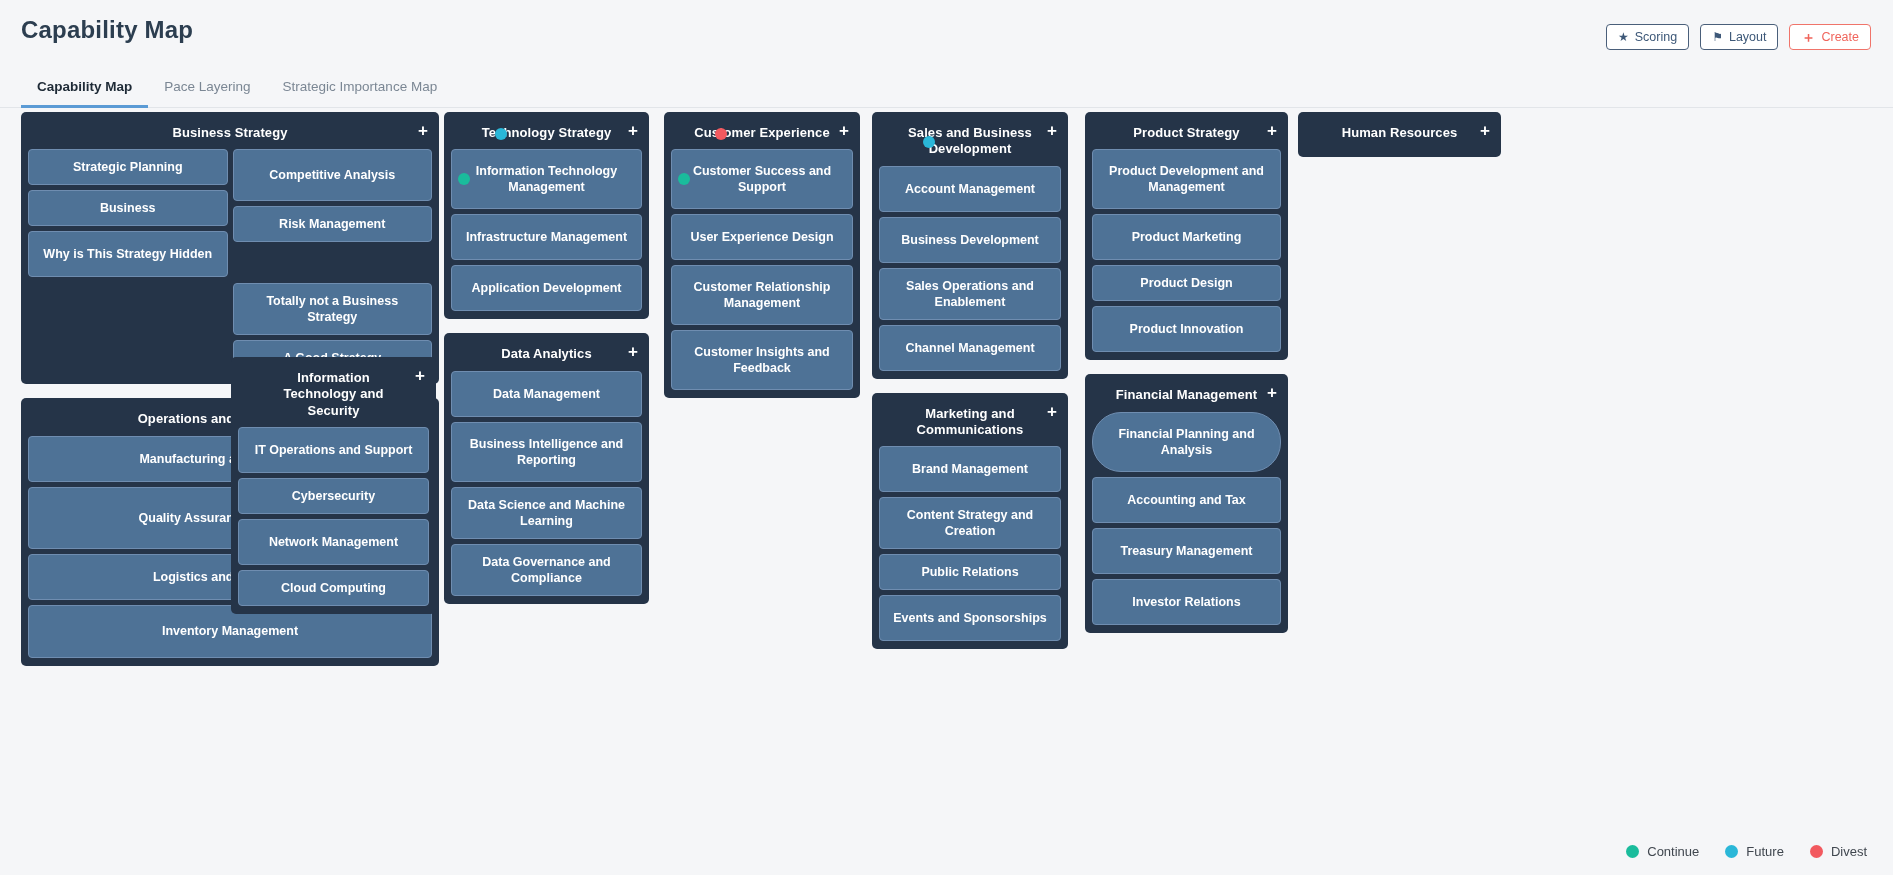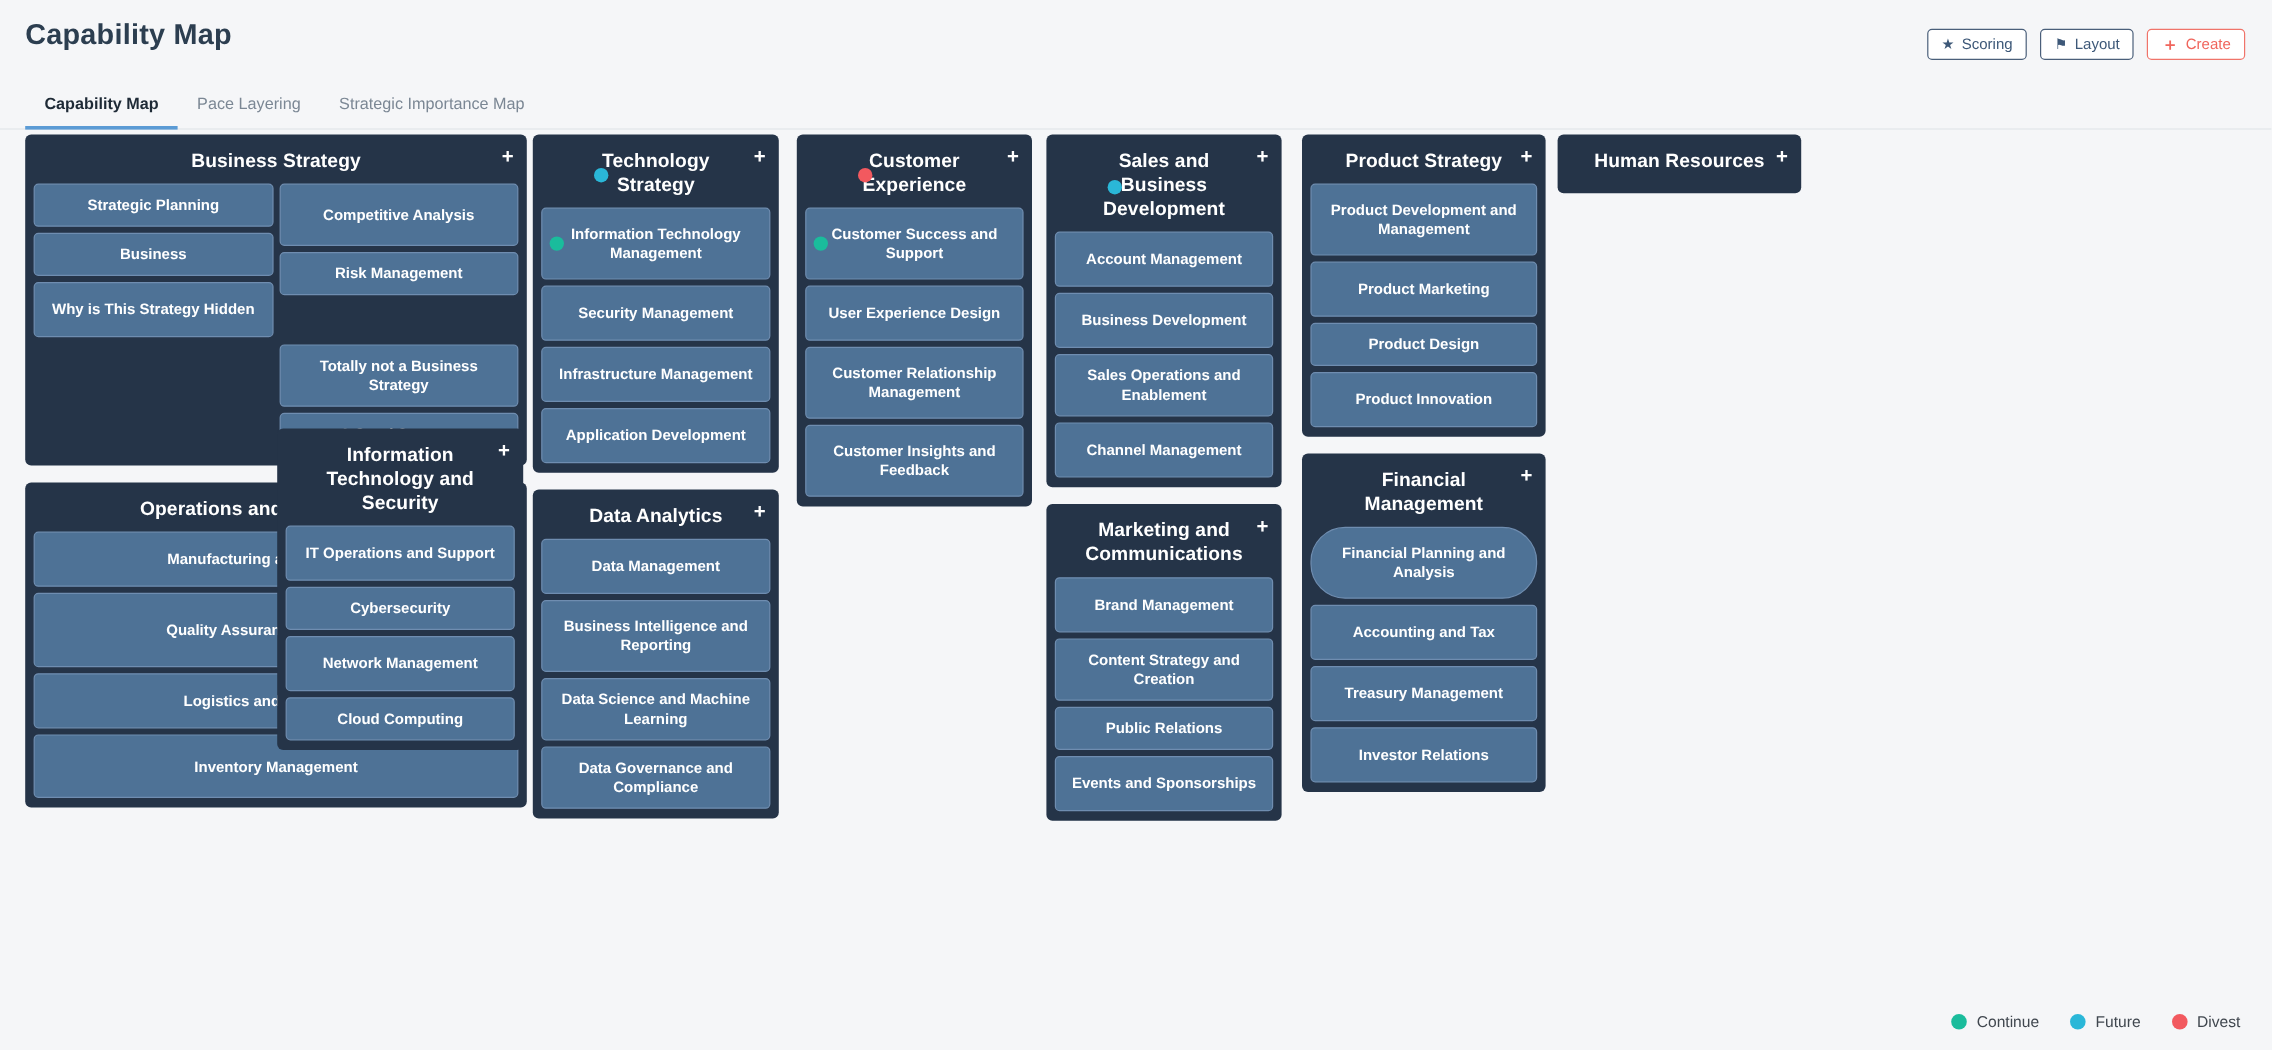--- a/index.html
+++ b/index.html
@@ -51,21 +51,21 @@
     border-radius: 5px;
     padding: 7px 7px 8px 7px;
     margin-bottom: 14px;
   }
   .card-head {
     position: relative;
     display: flex; align-items: center; justify-content: center;
     min-height: 30px; padding: 6px 22px 8px 22px;
   }
   .card-title {
-    color: #ffffff; font-size: 16px; font-weight: bold;
+    color: #ffffff; font-size: 13px; font-weight: bold;
     text-align: center; line-height: 1.25; letter-spacing: .1px;
   }
   .plus {
     position: absolute; right: 4px; top: 3px;
     color: #ffffff; font-size: 17px; line-height: 1; font-weight: bold;
     cursor: pointer; user-select: none;
   }
   .dot {
     position: absolute; left: 4px; top: 50%; transform: translateY(-50%);
     width: 12px; height: 12px; border-radius: 50%;
@@ -212,23 +212,20 @@
             <span class="dot head-dot" style="background: rgb(42, 183, 216);"></span>
             <div class="card-title">Technology Strategy</div>
             <span class="plus">+</span>
           </div>
           <div class="tiles">
             <div class="tile" style="min-height: 60px;">
               <span class="dot tdot" style="background: rgb(26, 188, 156);"></span>
               <span>Information Technology Management</span>
             </div>
             <div class="tile" style="min-height: 46px;">
-              <span>Security Management</span>
-            </div>
-            <div class="tile" style="min-height: 46px;">
               <span>Infrastructure Management</span>
             </div>
             <div class="tile" style="min-height: 46px;">
               <span>Application Development</span>
             </div>
           </div>
         </div>
         <div class="card">
           <div class="card-head">
             <div class="card-title">Data Analytics</div>

